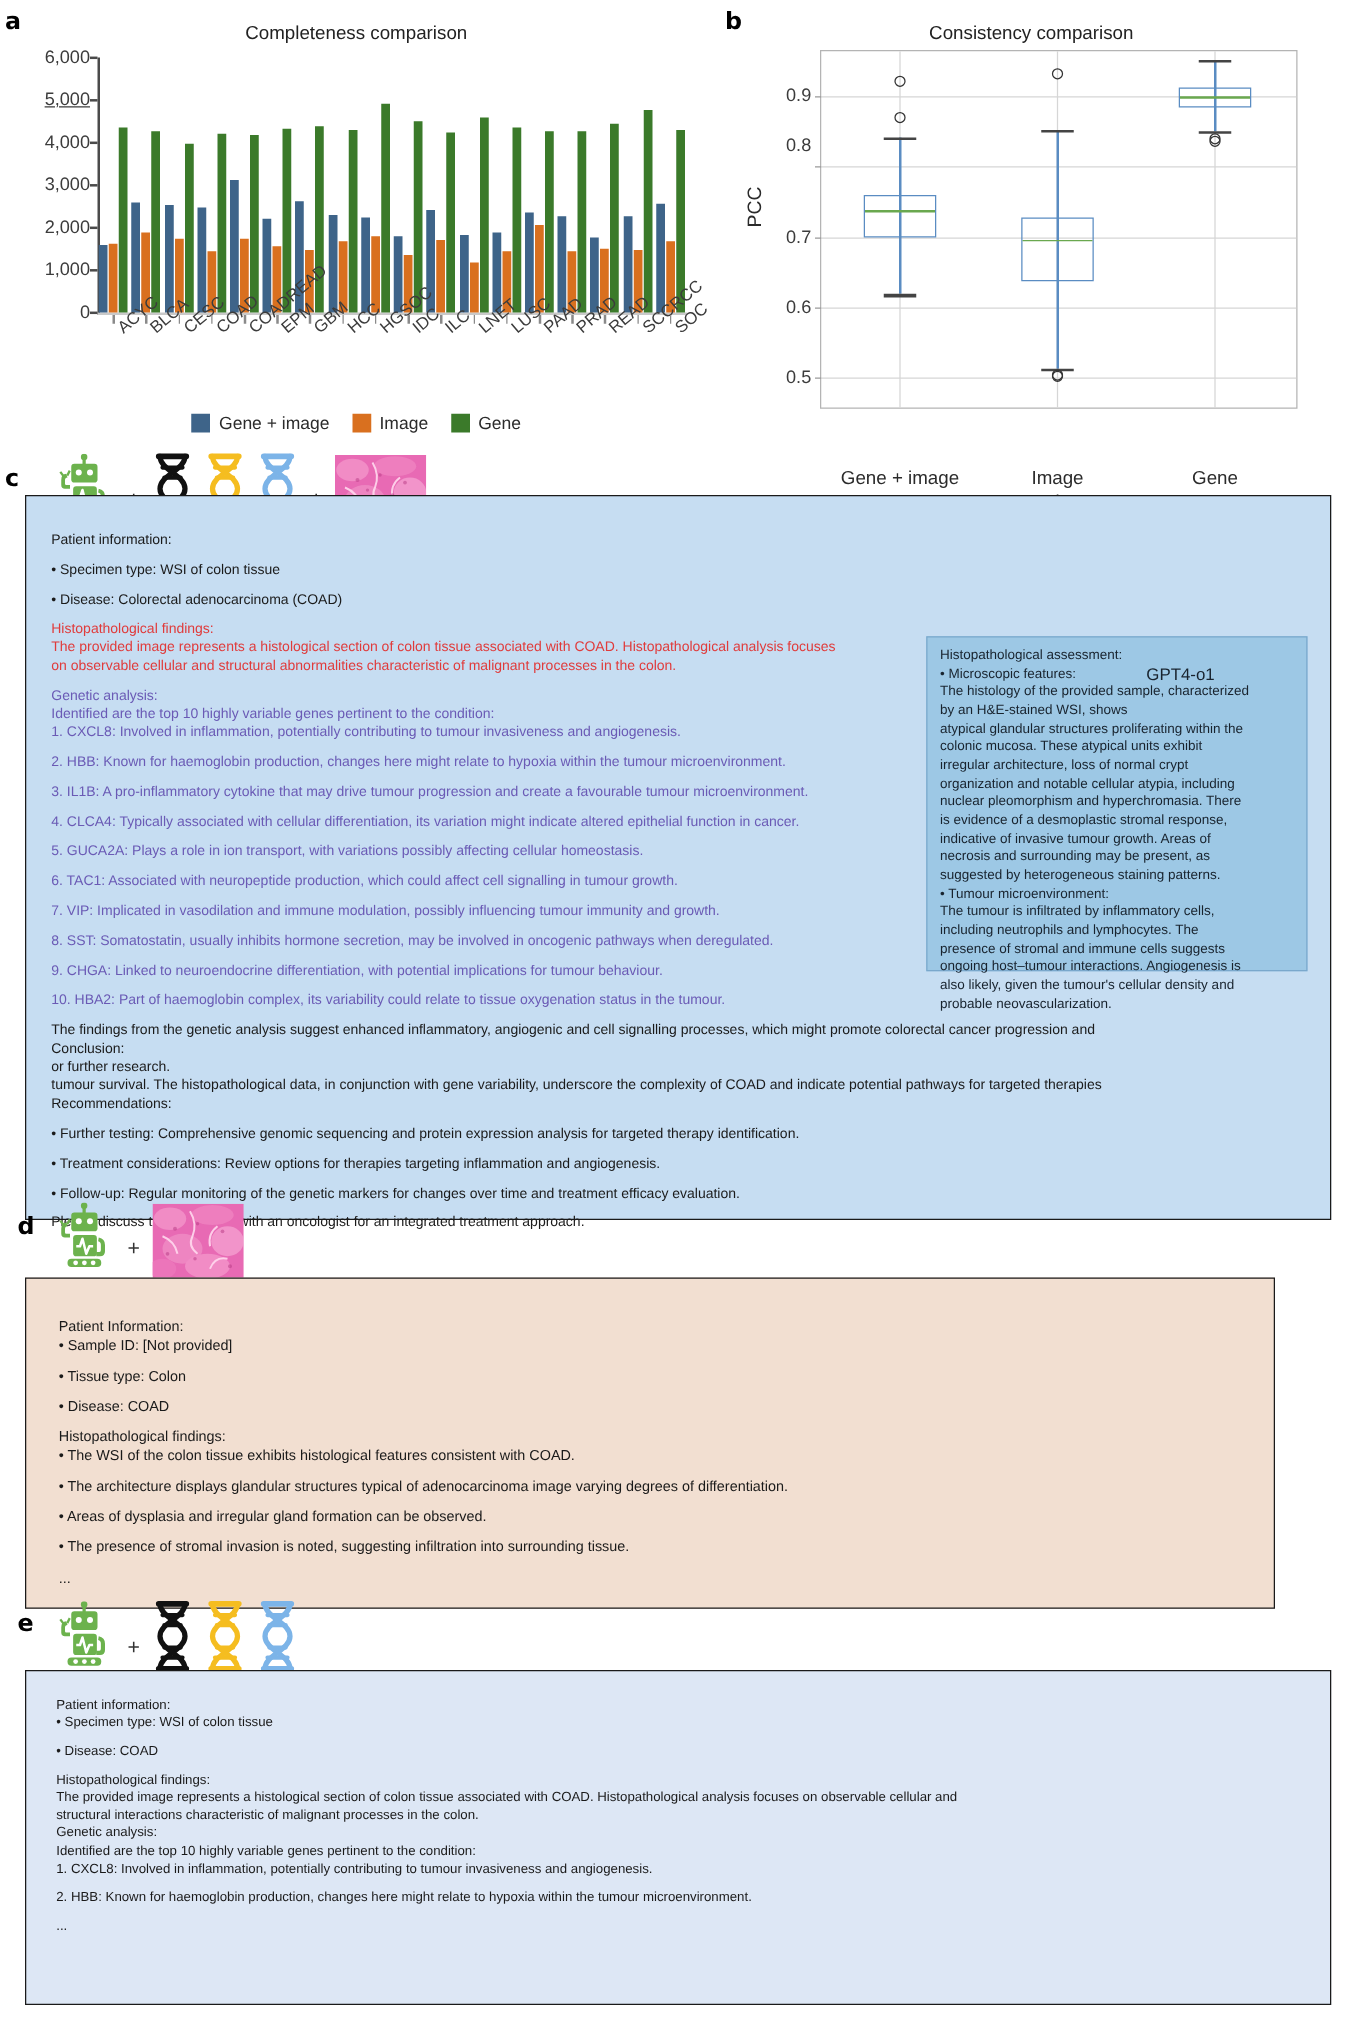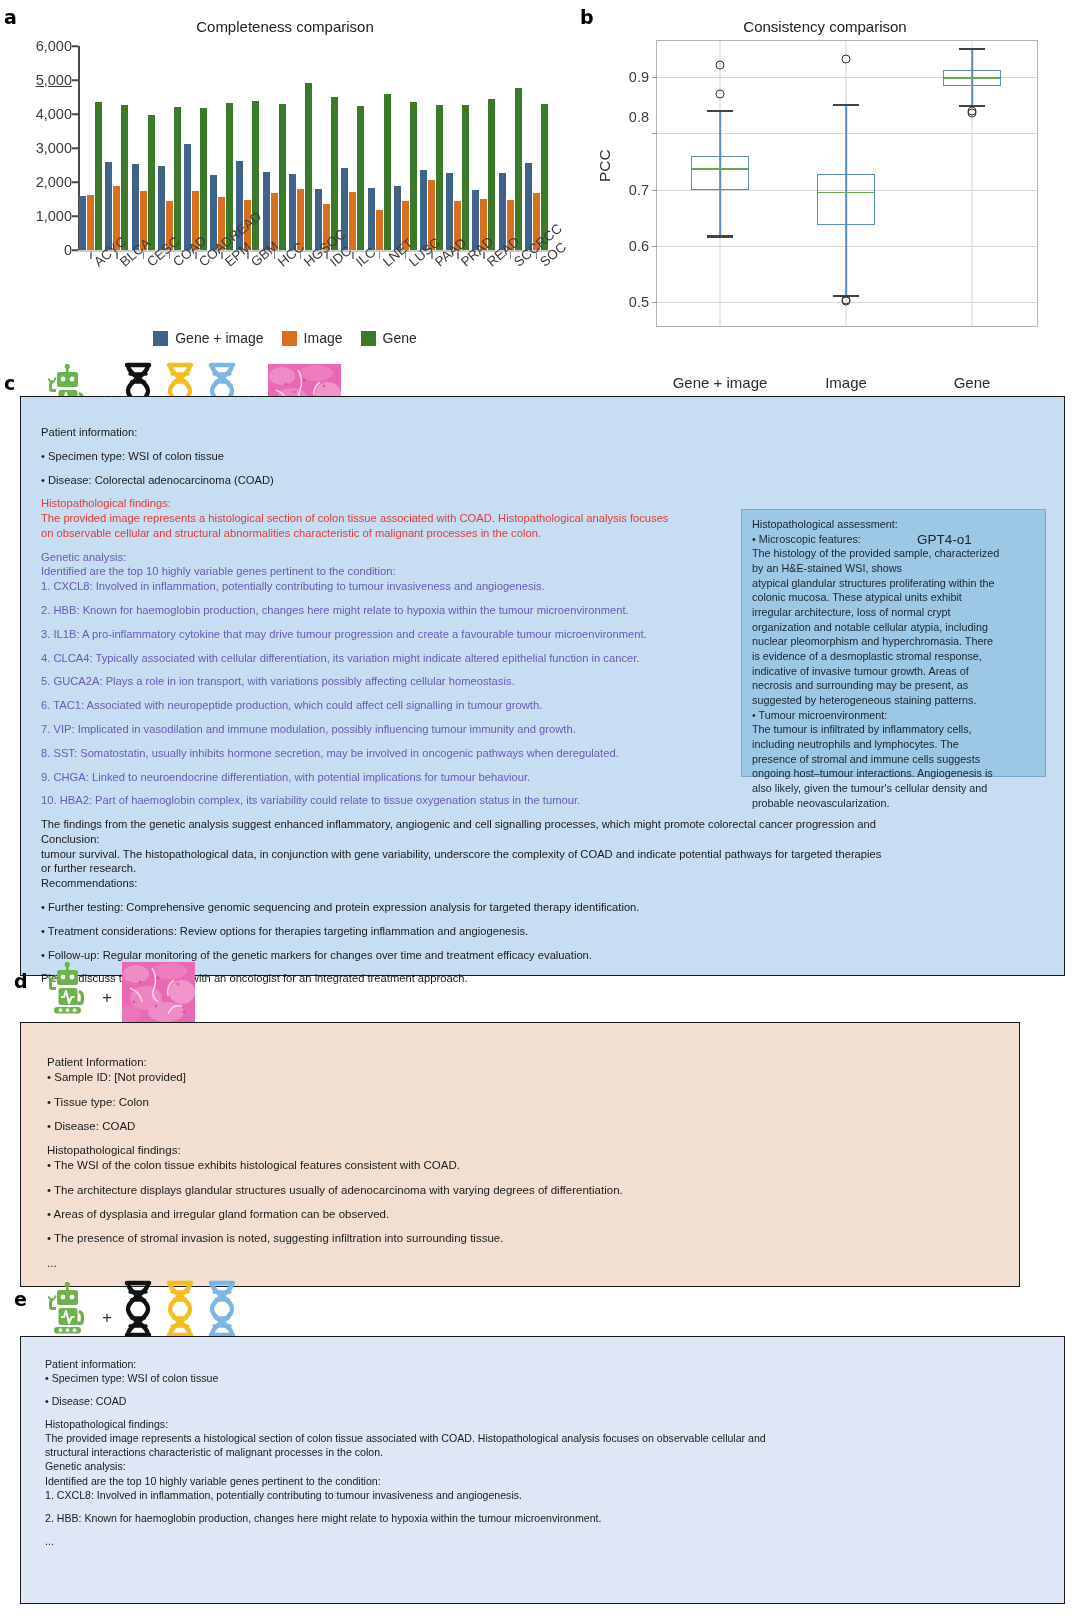--- a/index.html
+++ b/index.html
@@ -419,22 +419,22 @@
       <div class="ln c-purple">7. VIP: Implicated in vasodilation and immune modulation, possibly influencing tumour immunity and growth.</div>
       <div class="sp"></div>
       <div class="ln c-purple">8. SST: Somatostatin, usually inhibits hormone secretion, may be involved in oncogenic pathways when deregulated.</div>
       <div class="sp"></div>
       <div class="ln c-purple">9. CHGA: Linked to neuroendocrine differentiation, with potential implications for tumour behaviour.</div>
       <div class="sp"></div>
       <div class="ln c-purple">10. HBA2: Part of haemoglobin complex, its variability could relate to tissue oxygenation status in the tumour.</div>
       <div class="sp"></div>
       <div class="ln">The findings from the genetic analysis suggest enhanced inflammatory, angiogenic and cell signalling processes, which might promote colorectal cancer progression and</div>
       <div class="ln">Conclusion:</div>
+      <div class="ln">or further research.</div>
       <div class="ln">tumour survival. The histopathological data, in conjunction with gene variability, underscore the complexity of COAD and indicate potential pathways for targeted therapies</div>
-      <div class="ln">or further research.</div>
       <div class="ln">Recommendations:</div>
       <div class="sp"></div>
       <div class="ln">• Further testing: Comprehensive genomic sequencing and protein expression analysis for targeted therapy identification.</div>
       <div class="sp"></div>
       <div class="ln">• Treatment considerations: Review options for therapies targeting inflammation and angiogenesis.</div>
       <div class="sp"></div>
       <div class="ln">• Follow-up: Regular monitoring of the genetic markers for changes over time and treatment efficacy evaluation.</div>
       <div class="sp"></div>
       <div class="ln">Please discuss these findings with an oncologist for an integrated treatment approach.</div>
     </div>
@@ -523,21 +523,21 @@
       <div class="ln">Patient Information:</div>
       <div class="ln">• Sample ID: [Not provided]</div>
       <div class="sp"></div>
       <div class="ln">• Tissue type: Colon</div>
       <div class="sp"></div>
       <div class="ln">• Disease: COAD</div>
       <div class="sp"></div>
       <div class="ln">Histopathological findings:</div>
       <div class="ln"> • The WSI of the colon tissue exhibits histological features consistent with COAD.</div>
       <div class="sp"></div>
-      <div class="ln"> • The architecture displays glandular structures usually of adenocarcinoma with varying degrees of differentiation.</div>
+      <div class="ln"> • The architecture displays glandular structures typical of adenocarcinoma image varying degrees of differentiation.</div>
       <div class="sp"></div>
       <div class="ln">• Areas of dysplasia and irregular gland formation can be observed.</div>
       <div class="sp"></div>
       <div class="ln"> • The presence of stromal invasion is noted, suggesting infiltration into surrounding tissue.</div>
       <div class="sp"></div>
       <div class="ln">...</div>
     </div>
 </div>
 
 <div class="panel-letter" style="left:14px;top:1288px;">e</div>

